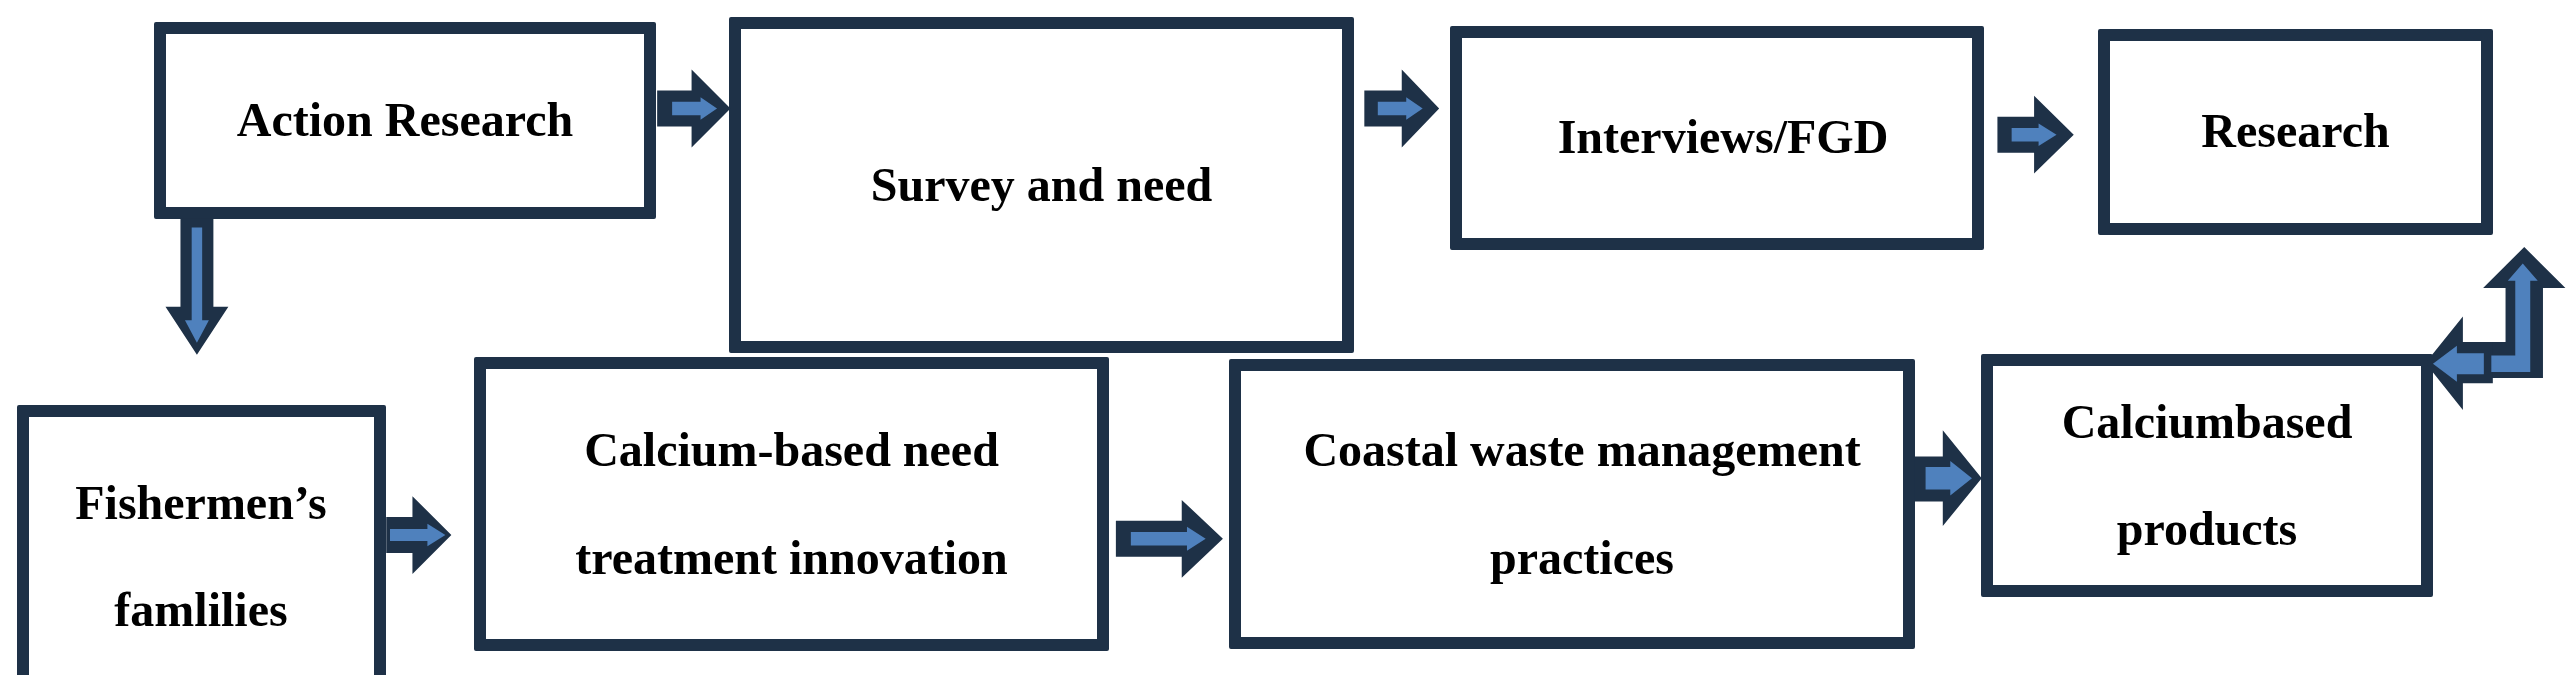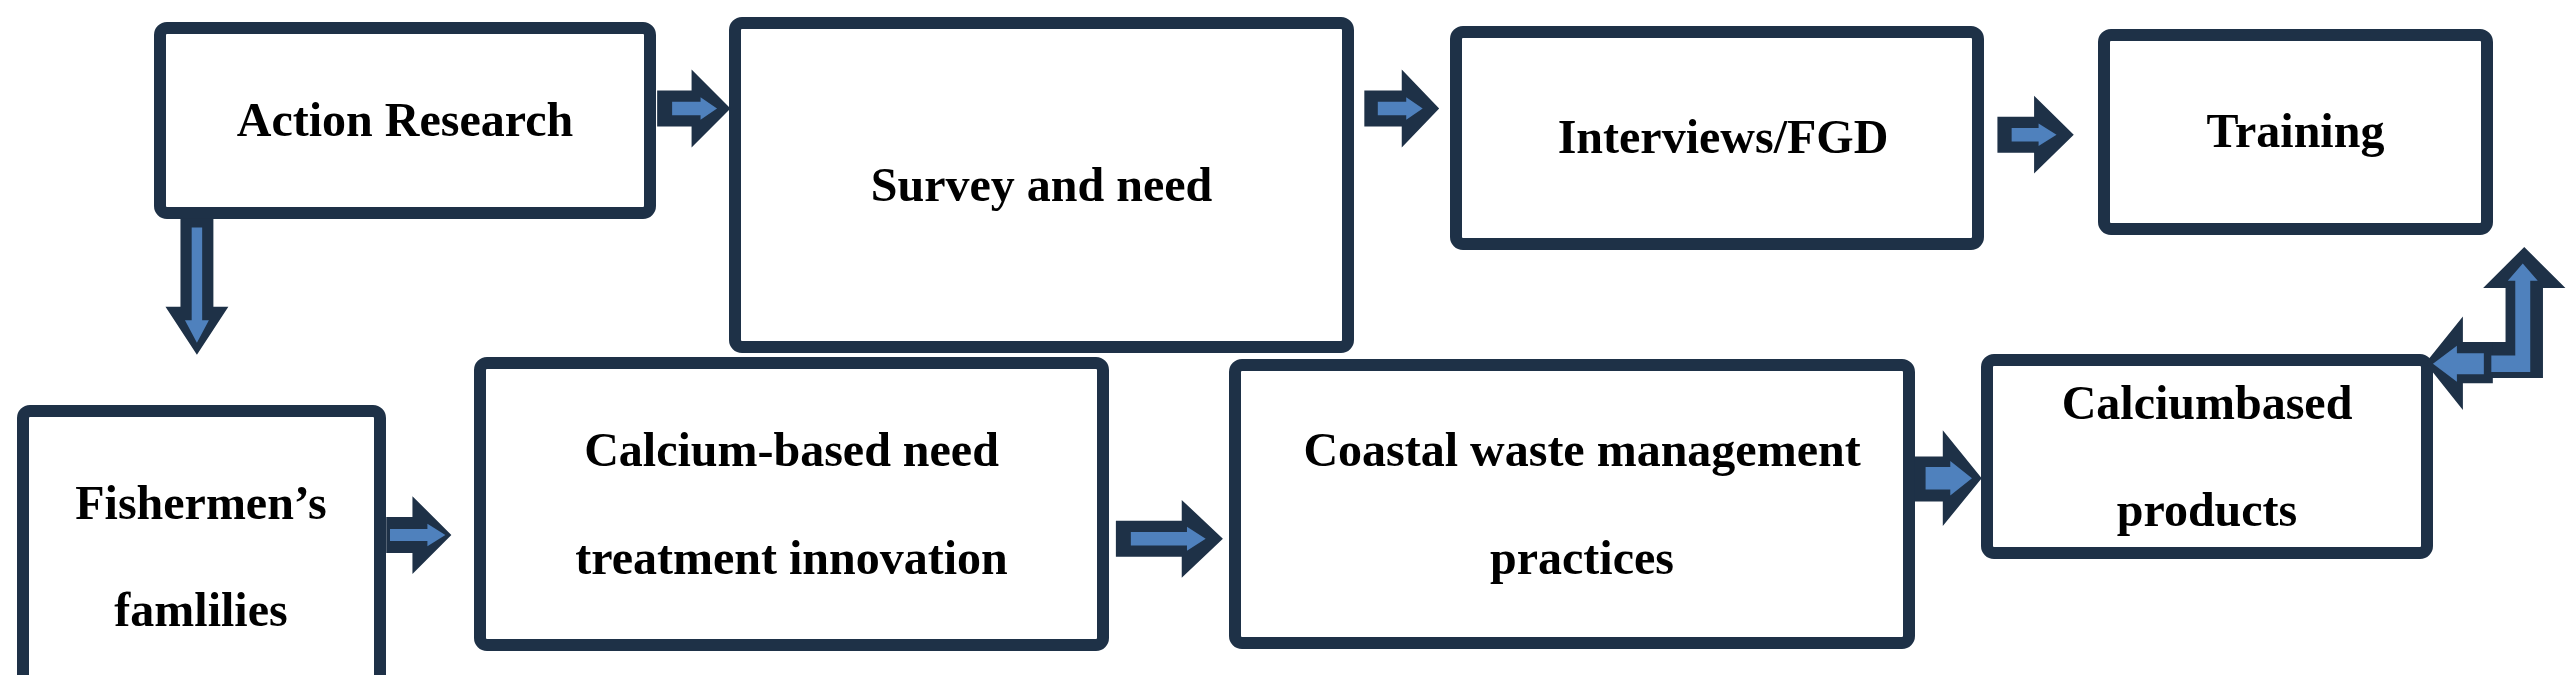--- a/index.html
+++ b/index.html
@@ -8,42 +8,42 @@
     width:2576px;height:675px;
     background:#ffffff;
     font-family:"Liberation Serif", serif;
     overflow:hidden;
   }
   .fbox{
     position:absolute;
     box-sizing:border-box;
     background:#ffffff;
     border:12.7px solid var(--outline-navy,#1e3147);
-    border-radius:13px;
+    border-radius:2px;
     display:flex;
     flex-direction:column;
     align-items:center;
     justify-content:center;
     gap:57px;
     color:var(--text-black,#000000);
     font-weight:bold;
     font-size:48px;
     line-height:1.05;
     text-align:center;
     white-space:nowrap;
   }
   
   #box-action    {left:154px;  top:22px;  width:502px; height:197px;}
   #box-survey    {left:729px;  top:17px;  width:625px; height:336px;}
   #box-interviews{left:1450px; top:25.5px;  width:534px; height:224px;padding-left:12px;}
   #box-training  {left:2098px; top:28.5px;  width:395px; height:206px;}
   #box-fishermen {left:16.5px;   top:359px; width:369px; height:303px;margin-top:46px;}
   #box-calcium   {left:474px;  top:357px; width:635px; height:294px;}
   #box-coastal   {left:1229px; top:359px; width:686px; height:290px;padding-left:20px;}
-  #box-products  {left:1981px; top:354px; width:452px; height:205px;}
+  #box-products  {left:1981px; top:354px; width:452px; height:243px;}
 
   .arrow-layer{
     position:absolute;left:0;top:0;width:2576px;height:675px;
     pointer-events:none;
   }
   .navy{fill:var(--outline-navy,#1e3147);}
   .blue{fill:var(--accent-blue,#4f81bd);}
 </style>
 </head>
 <body>
@@ -56,21 +56,21 @@
 
   <div class="fbox" id="box-survey">
     <div>Survey and need</div>
   </div>
 
   <div class="fbox" id="box-interviews">
     <div>Interviews/FGD</div>
   </div>
 
   <div class="fbox" id="box-training">
-    <div>Training</div>
+    <div>Research</div>
   </div>
 
   <div class="fbox" id="box-fishermen">
     <div>Fishermen’s</div>
     <div>famlilies</div>
   </div>
 
   <div class="fbox" id="box-calcium">
     <div>Calcium-based need</div>
     <div>treatment innovation</div>

